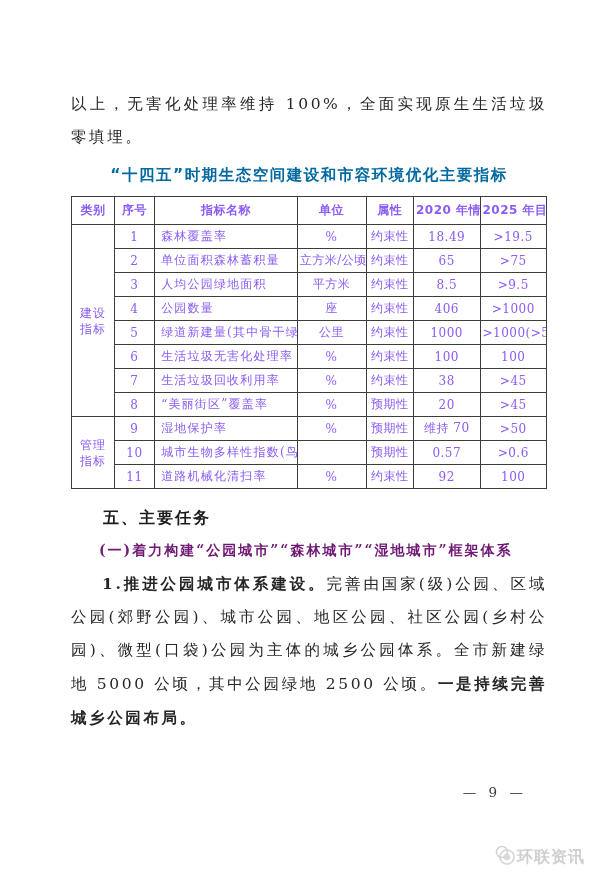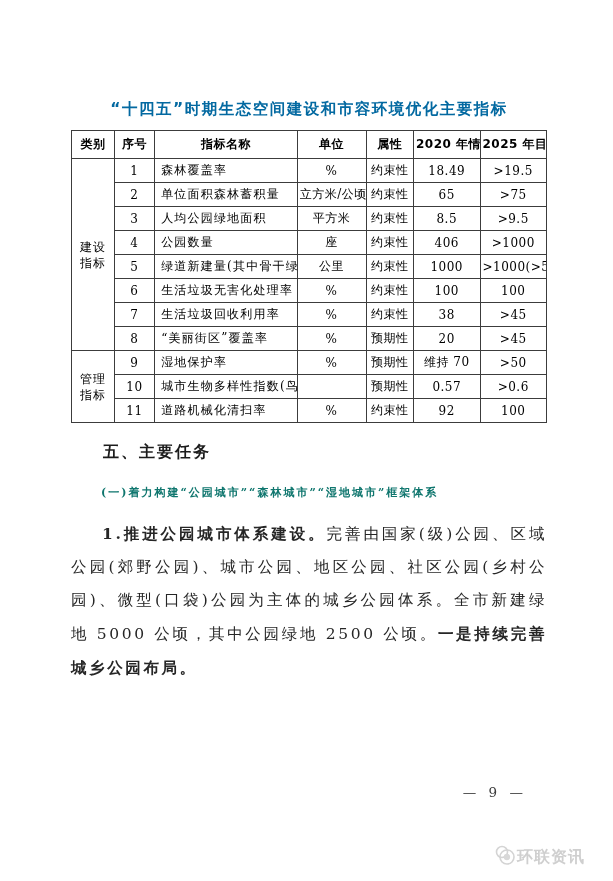--- a/index.html
+++ b/index.html
@@ -32,21 +32,21 @@
     line-height:30px;
     text-align:center;
     letter-spacing:1.5px;
     color:#0369a1;
   }
   table.ind-table{
     border-collapse:collapse;
     width:100%;
     table-layout:fixed;
     font-size:12px;
-    color:#000000;
+    color:#8b5cf6;
     margin:0 0 2px 0;
   }
   table.ind-table th, table.ind-table td{
     border:1px solid #3c3c3c;
     text-align:center;
     vertical-align:middle;
     padding:1px 2px;
     height:21px;
     letter-spacing:0.5px;
     overflow:hidden;
@@ -78,27 +78,27 @@
     margin:12px 0 0 0;
     font-family:"DejaVu Sans","Liberation Sans",sans-serif;
     font-weight:bold;
     font-size:16px;
     line-height:33px;
     letter-spacing:2px;
     text-indent:2em;
     color:#1c1c1c;
   }
   h3.sub-heading{
-    margin:8px;
-    font-weight:bold;
-    font-size:11px;
+    margin:0;
+    font-weight:bold;
+    font-size:14px;
     line-height:33px;
     letter-spacing:2px;
     text-indent:2em;
-    color:#0f766e;
+    color:#701a75;
   }
   .em-lead{font-weight:bold;margin-top:36px;}
   .page-number{
     position:absolute;
     top:784px;right:86px;
     font-size:13.5px;
     letter-spacing:4px;
     color:#3a3a3a;
   }
   .watermark{
@@ -113,20 +113,21 @@
     user-select:none;
   }
   .wm-icon{display:inline-block;}
 </style>
 </head>
 <body>
 
 <div class="page">
   <div class="content">
 
+    <p class="body-p">以上，无害化处理率维持 100%，全面实现原生生活垃圾零填埋。</p>
 
     <div class="doc-title">“十四五”时期生态空间建设和市容环境优化主要指标</div>
 
     <table class="ind-table">
       <colgroup>
         <col class="col-cat">
           <col class="col-no">
           <col class="col-name">
         <col class="col-unit">
           <col class="col-attr">

